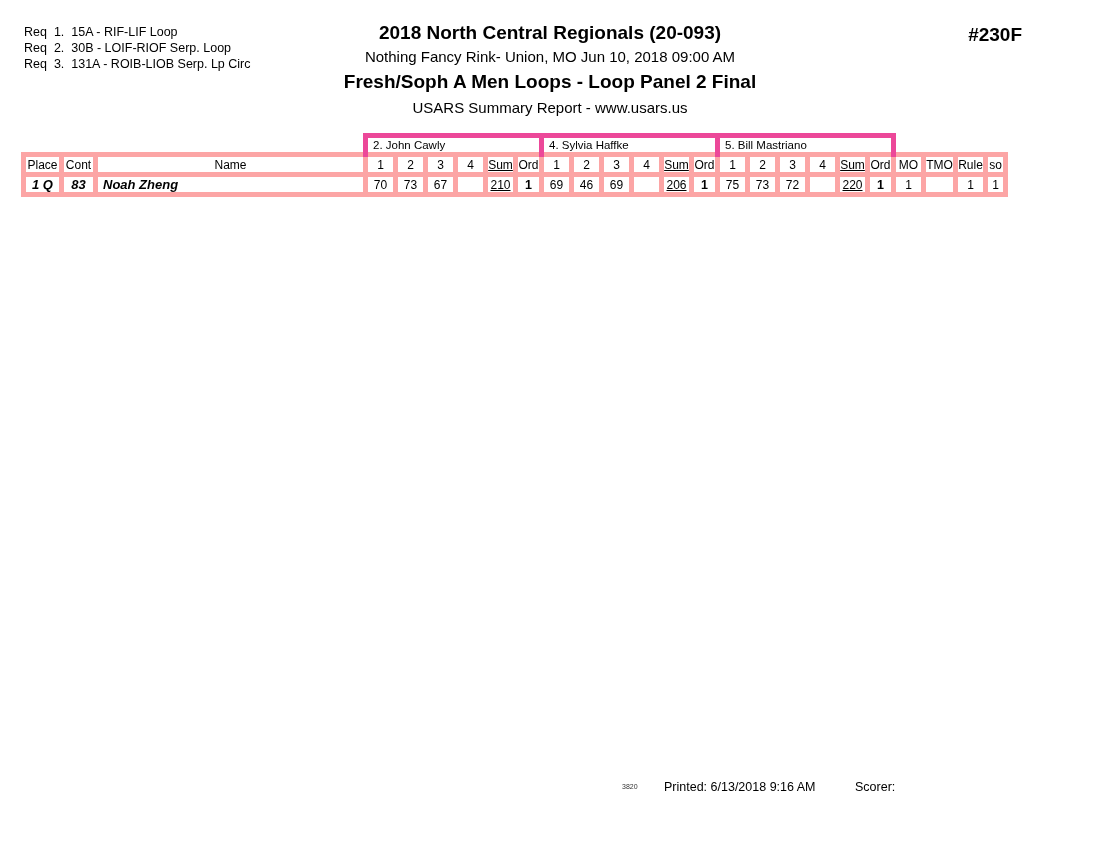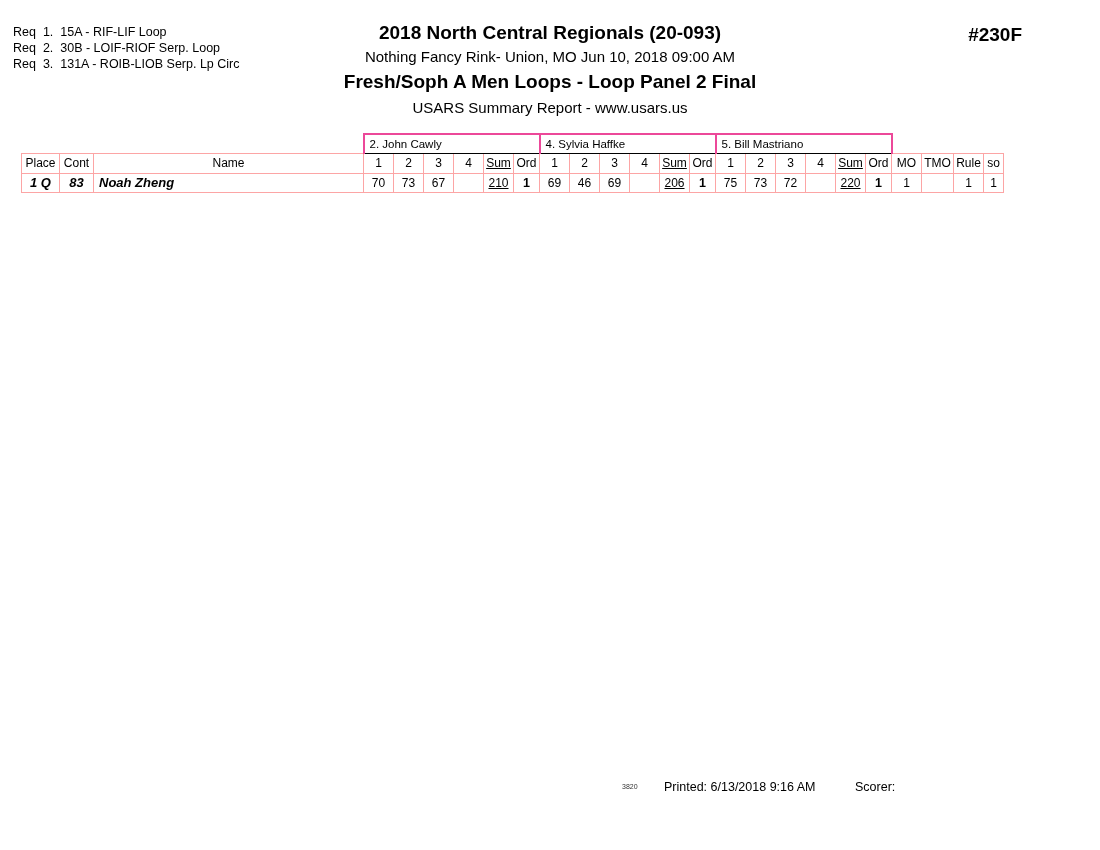--- a/index.html
+++ b/index.html
@@ -12,21 +12,21 @@
     height: 850px;
     position: relative;
     font-family: "Liberation Sans", sans-serif;
     color: #000000;
     overflow: hidden;
   }
 
   
   .reqs {
     position: absolute;
-    left: 13px;
+    left: 24px;
     top: 24px;
     font-size: 12.5px;
     line-height: 16px;
   }
   .req-line {
     white-space: pre;
   }
 
   
   .header {
@@ -68,34 +68,34 @@
   .table-wrap {
     position: absolute;
     left: 21px;
     top: 133px;
   }
   table.results {
     border-collapse: collapse;
     font-size: 12px;
   }
   table.results td, table.results th {
-    border: 1px solid #fca5a5;
+    border: 5px solid #fca5a5;
     padding: 0;
     text-align: center;
     vertical-align: middle;
     font-weight: normal;
     height: 19px;
     box-sizing: border-box;
   }
   
   tr.judges td {
     border: none;
   }
   tr.judges td.jgroup {
-    border: 2px solid #ec4899;
+    border: 5px solid #ec4899;
     border-bottom: 1px solid #000000;
     text-align: left;
     padding-left: 5px;
     font-size: 11.5px;
     height: 18px;
   }
   tr.judges td.spacer {
     border: none;
   }
 

